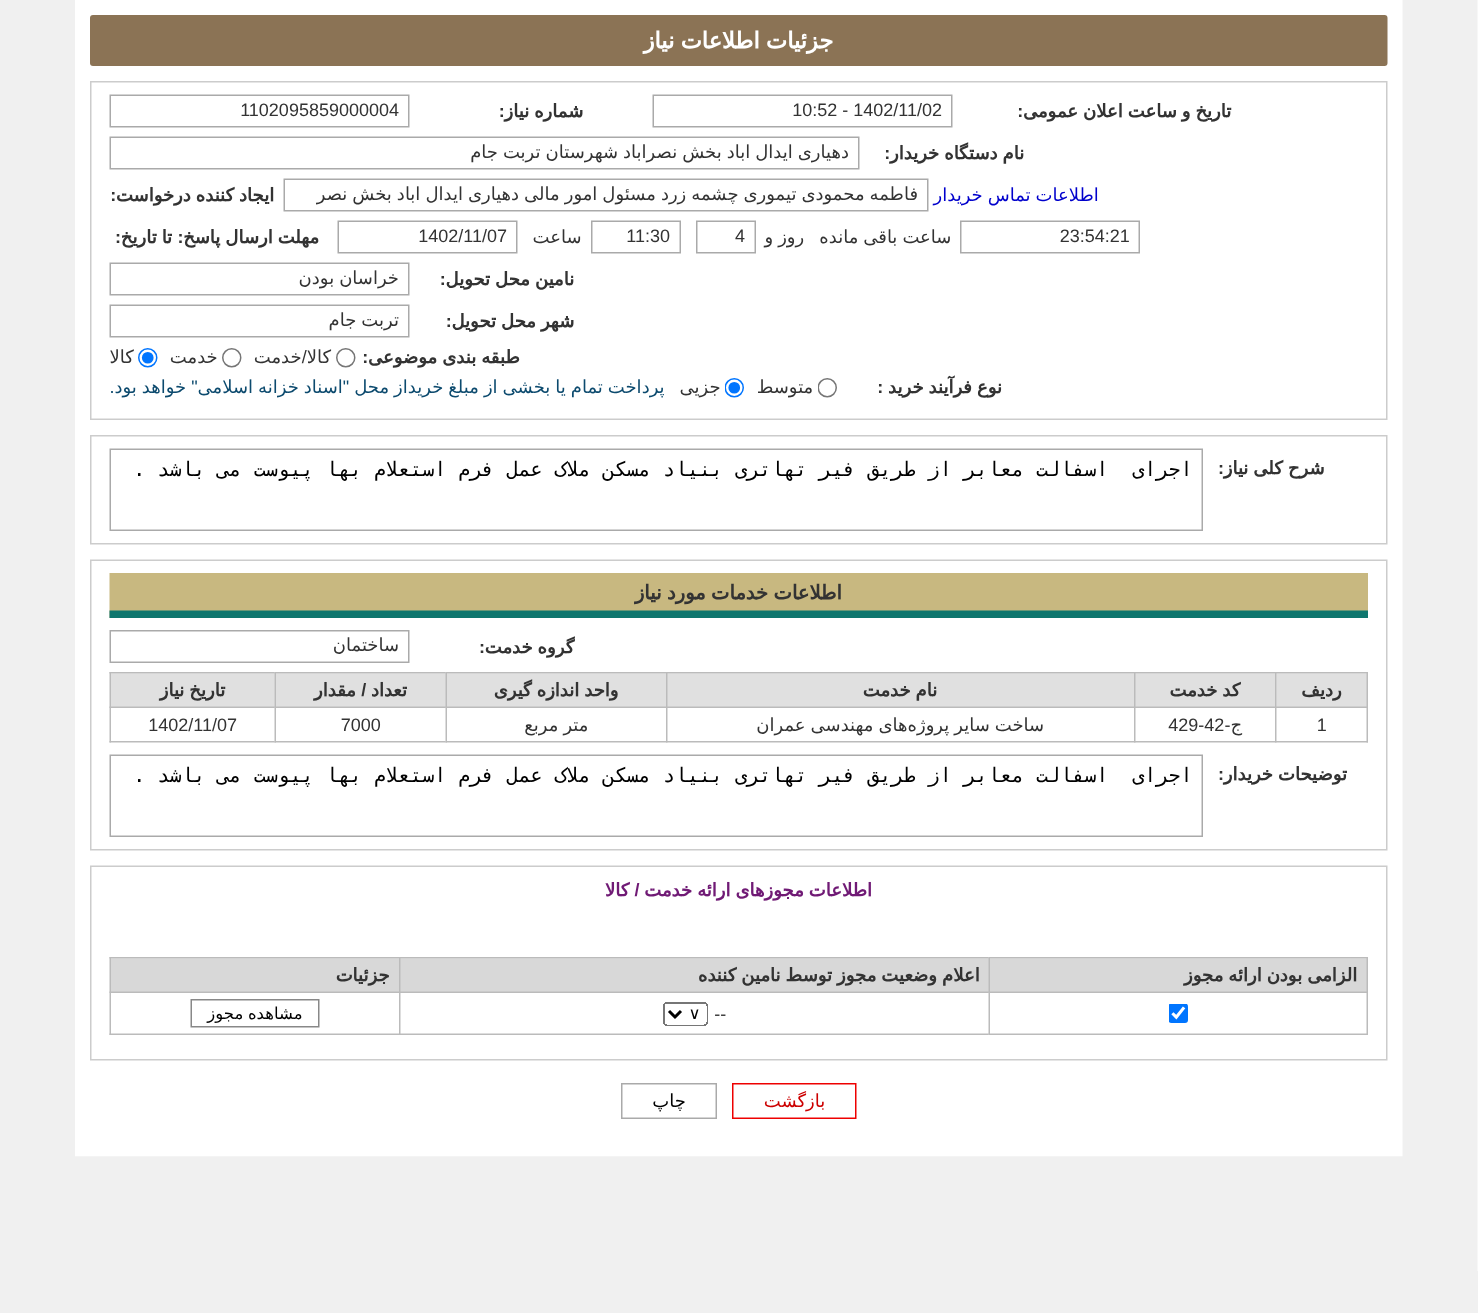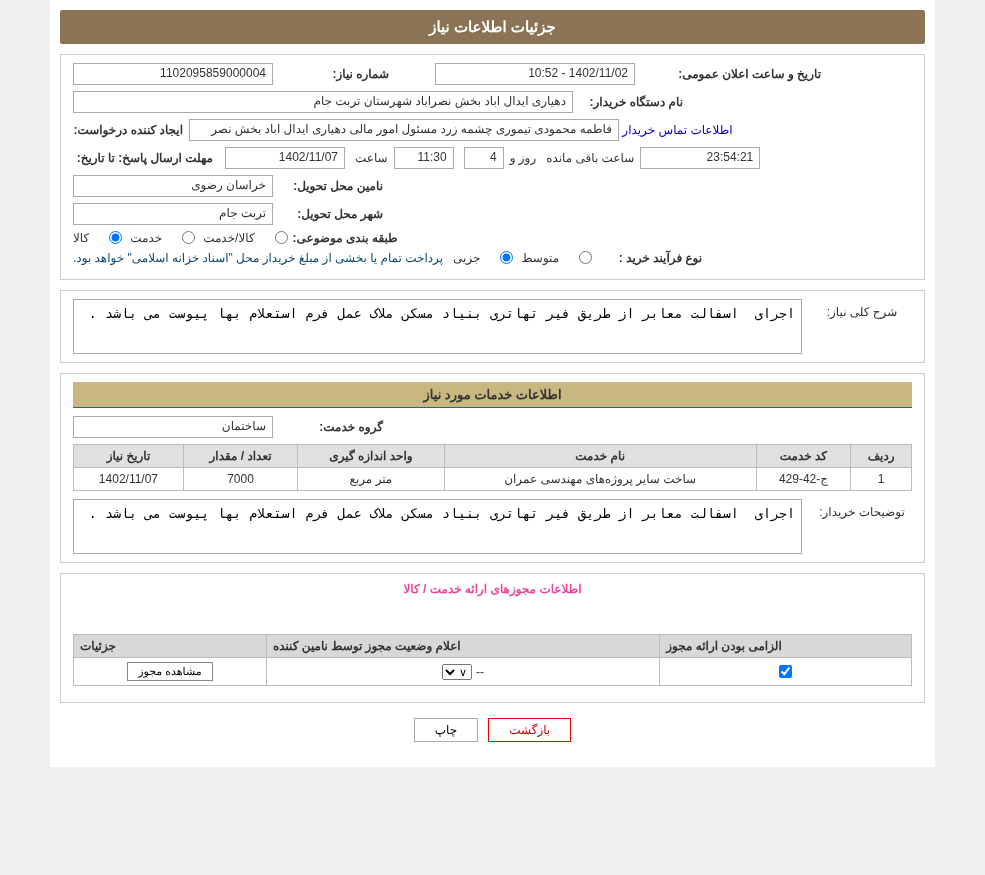--- a/index.html
+++ b/index.html
@@ -56,25 +56,25 @@
     .form-value-medium { width: 200px; }
     .form-value-small { width: 120px; }
     .form-value-xsmall { width: 80px; }
     .inline-group {
       display: flex;
       align-items: center;
       gap: 6px;
     }
     .blue-link { color: #0000cc; text-decoration: none; }
     .radio-group { display: flex; gap: 8px; align-items: center; }
-    .radio-item { display: flex; align-items: flex-start; gap: 20px; }
+    .radio-item { display: flex; align-items: flex-end; gap: 3px; }
     .section-title-colored {
       background: #c8b880;
       color: #333;
-      border-bottom: 1px solid #0f766e;
+      border-bottom: 5px solid #0f766e;
       padding: 5px 10px;
       font-weight: bold;
       font-size: 13px;
       text-align: center;
       margin-bottom: 8px;
     }
     .description-box {
       border: 1px solid #aaa;
       padding: 6px;
       min-height: 55px;
@@ -95,24 +95,24 @@
       padding: 4px 6px;
       text-align: center;
       font-weight: bold;
     }
     table.data-table td {
       border: 1px solid #bbb;
       padding: 4px 6px;
       text-align: center;
     }
     .sharhkoli-label {
-      font-weight: normal;
+      font-weight: bold;
       color: #333;
       min-width: 100px;
-      text-align: center;
+      text-align: left;
       align-self: flex-start;
       padding-top: 6px;
     }
     .btn-print {
       background: #fff;
       border: 1px solid #aaa;
       padding: 4px 20px;
       cursor: pointer;
       font-family: Tahoma, Arial, sans-serif;
       font-size: 12px;
@@ -127,36 +127,36 @@
       font-size: 12px;
     }
     .bottom-buttons {
       display: flex;
       justify-content: center;
       gap: 10px;
       margin-top: 15px;
       margin-bottom: 15px;
     }
     .license-section-title {
-      color: #ec4899;
+      color: #701a75;
       font-weight: bold;
       text-align: center;
       margin-bottom: 8px;
       font-size: 12px;
     }
     table.license-table {
       width: 100%;
       border-collapse: collapse;
       margin-bottom: 8px;
     }
     table.license-table th {
       background: #d8d8d8;
       border: 1px solid #bbb;
       padding: 4px 6px;
-      text-align: left;
+      text-align: right;
       font-weight: bold;
     }
     table.license-table td {
       border: 1px solid #bbb;
       padding: 4px 6px;
       text-align: center;
     }
     .view-btn {
       background: #fff;
       border: 1px solid #888;
@@ -223,21 +223,21 @@
       </div>
       <div style="width:10px;"></div>
       <div class="inline-group">
         <div class="form-value form-value-small">1402/11/07</div>
         <span class="form-label" style="min-width:140px;">مهلت ارسال پاسخ: تا تاریخ:</span>
       </div>
     </div>
 
     <div class="form-row">
       <span class="form-label">نامین محل تحویل:</span>
-      <div class="form-value form-value-medium">خراسان رضوی</div>
+      <div class="form-value form-value-medium">خراسان بودن</div>
     </div>
 
     <div class="form-row">
       <span class="form-label">شهر محل تحویل:</span>
       <div class="form-value form-value-medium">تربت جام</div>
     </div>
 
     <div class="form-row">
       <span class="form-label">طبقه بندی موضوعی:</span>
       <div class="radio-group">

